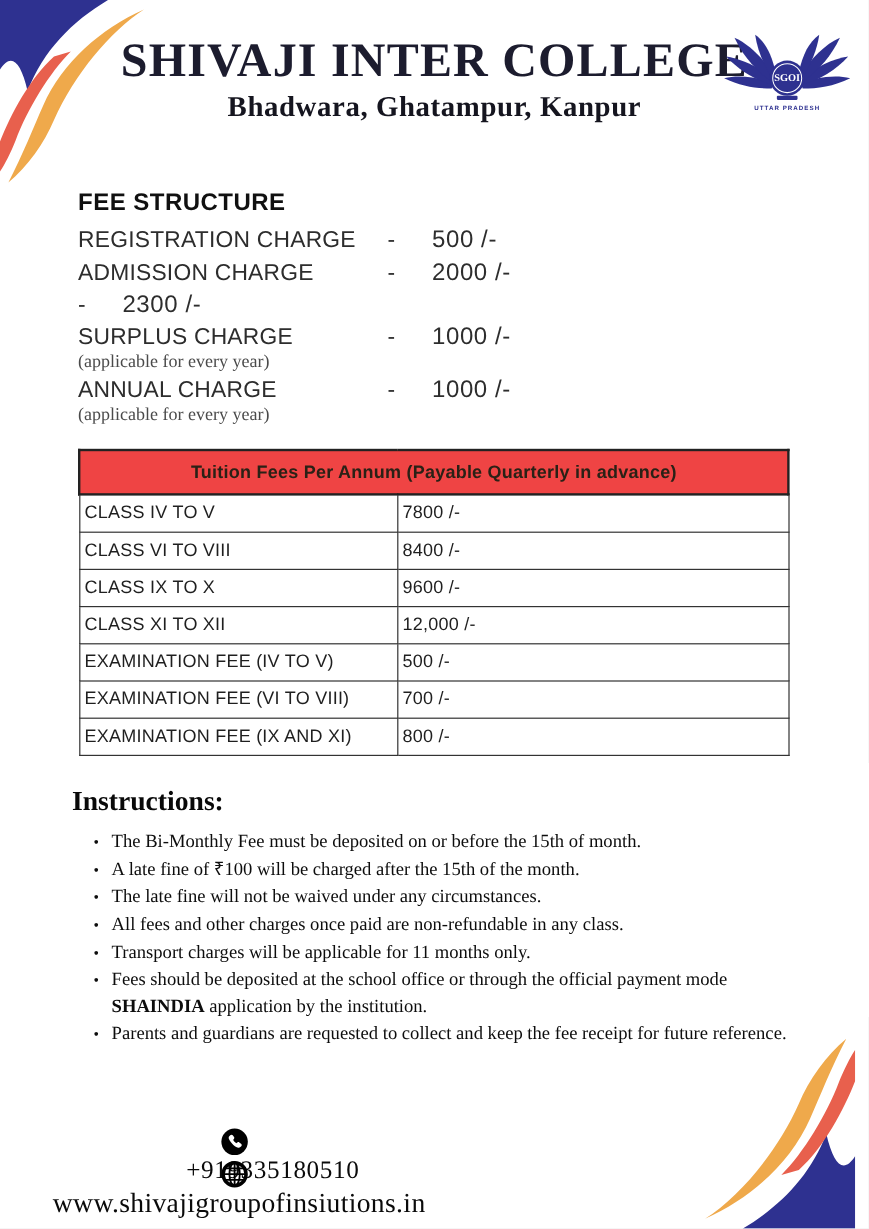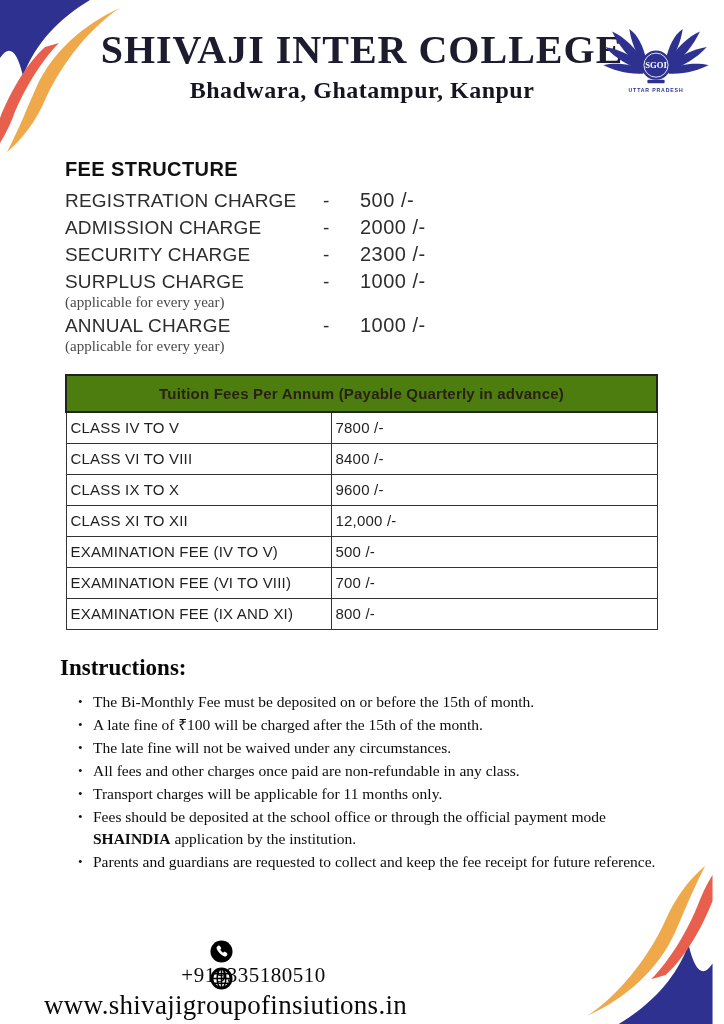--- a/index.html
+++ b/index.html
@@ -44,21 +44,21 @@
   .fee-note  { font-size:15px; color:#4a4a4a; margin-top:-4px; margin-bottom:4px;font-family:Liberation Serif, serif; }
   .fee-note:empty { display:none; }
 
   
   .tuition-table {
     position:absolute; top:374px; left:65px; width:593px;
     border-collapse:collapse;
     font-size:15px; color:#1f1f1f;
   }
   .tuition-table th {
-    background:#4d7c0f;
+    background:#ef4444;
     border:2px solid #222;
     height:37px;
     font-size:15px; font-weight:700; color:#2a2116;
     text-align:center; letter-spacing:0.2px;
   }
   .tuition-table td {
     border:1.5px solid #333;
     height:31px;
     padding:0 4px;
     letter-spacing:0.2px;
@@ -79,21 +79,21 @@
     position:absolute; left:0; top:0;
     font-size:13px; color:#0d0d0d;
   }
   .bold-part { font-weight:700; }
 
   
   .footer { position:absolute; top:940px; left:36px; font-family:"Liberation Serif", serif; color:#0a0a0a; }
   .footer-row { display:flex; align-items:center; height:27px;flex-direction:column; }
   .contact-icon { width:23px; height:23px; flex:0 0 23px; }
   .phone-text { font-size:21px; margin-left:64px; letter-spacing:0.5px; }
-  .website-text { font-size:27px; margin-left:8px; letter-spacing:0.3px; }
+  .website-text { font-size:23px; margin-left:8px; letter-spacing:0.3px; }
 </style>
 </head>
 <body>
 
 <div class="page">
 
   <svg class="corner corner-tl" viewBox="0 0 122 168">
     <path d="M0,0 L90,0 C60,18 36,42 23,76 C17,50 9,44 0,58 Z" fill="#2E3190"></path>
     <path d="M120,8 C92,26 62,62 45,100 C37,119 23,139 7,152 C19,129 28,106 36,88 C52,52 84,24 120,8 Z" fill="#EFA94B"></path>
     <path d="M59,43 C41,61 23,91 13,117 C9,127 4,137 0,143 L0,118 C9,95 25,65 45,47 Z" fill="#E8604D"></path>
@@ -147,21 +147,20 @@
           <div class="fee-line">
             <span class="fee-label">ADMISSION CHARGE</span>
             <span class="fee-sep">-</span>
             <span class="fee-amount">2000 /-</span>
           </div>
 
         </div>
 
         <div class="fee-item">
           <div class="fee-line">
-            <span class="fee-label">SECURITY CHARGE</span>
             <span class="fee-sep">-</span>
             <span class="fee-amount">2300 /-</span>
           </div>
 
         </div>
 
         <div class="fee-item">
           <div class="fee-line">
             <span class="fee-label">SURPLUS CHARGE</span>
             <span class="fee-sep">-</span>

